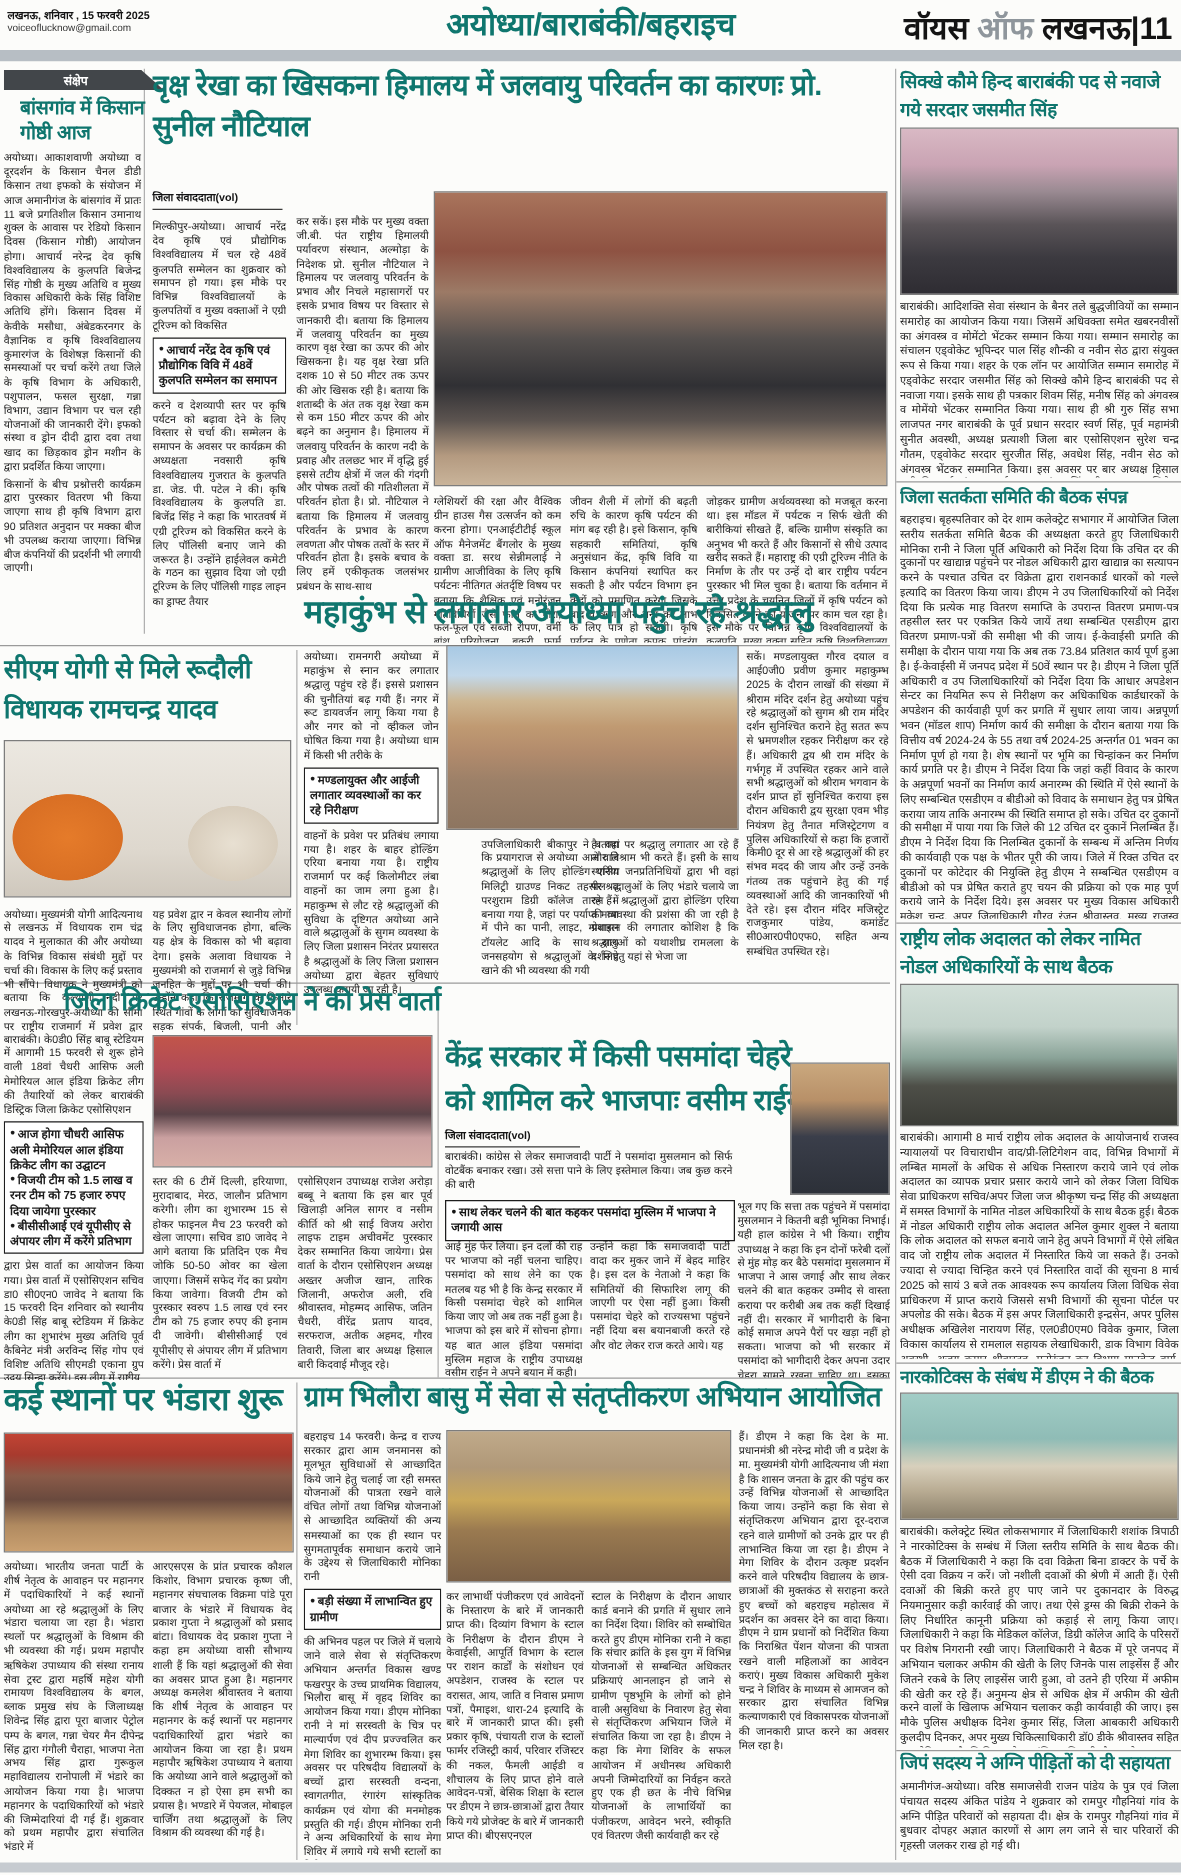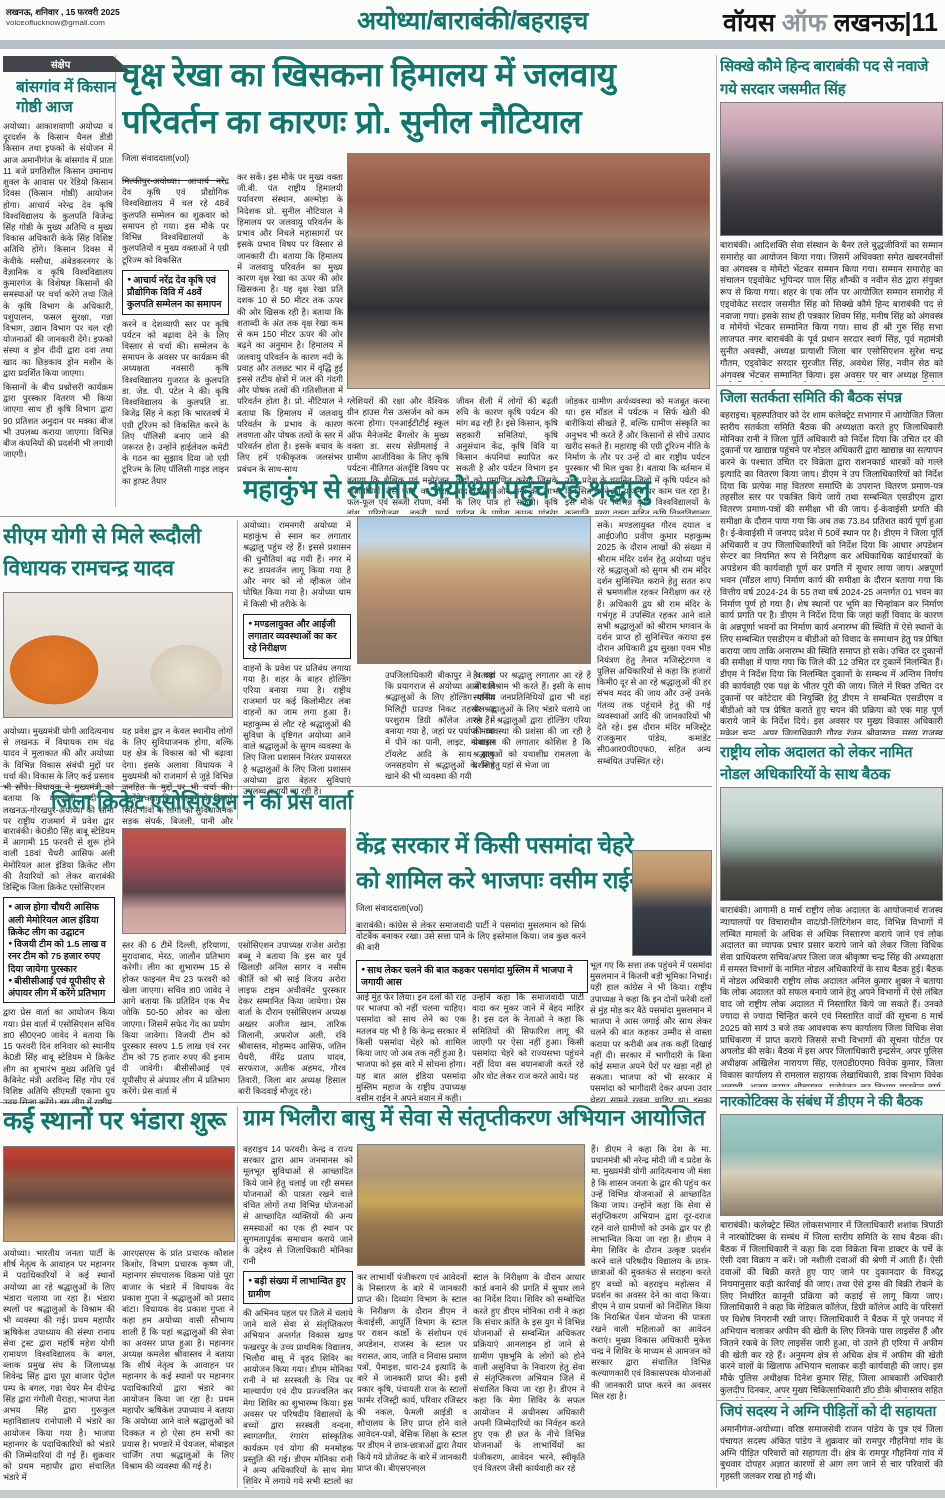--- a/index.html
+++ b/index.html
@@ -6,21 +6,21 @@
   .page{position:relative;width:945px;height:1500px;background:#fcfcfa;overflow:hidden;
         font-family:"Liberation Sans","DejaVu Sans",sans-serif;color:#141414;}
   .abs{position:absolute;}
   .btxt{font-size:8.5px;line-height:1.32;text-align:justify;color:#1b1b1b;overflow:hidden;}
   .btxt p{margin:0 0 3px 0;}
   .rtxt{font-size:8.8px;line-height:1.34;text-align:justify;color:#1b1b1b;overflow:hidden;}
   .hl{font-weight:bold;color:#0f766e;line-height:1.3;overflow:hidden;letter-spacing:-0.2px;}
   .hbox{border:1.4px solid #1d1d1d;padding:3px 4px;font-weight:bold;font-size:9.3px;line-height:1.32;
         margin:4px 0;text-align:left;background:#fff;}
   .hbox .bdot{font-size:7px;vertical-align:2px;margin-right:2px;}
-  .byline{font-size:8.6px;font-weight:normal;border-bottom:1px solid #3a3a3a;padding-bottom:16px;}
+  .byline{font-size:8.6px;font-weight:bold;border-bottom:1px solid #3a3a3a;padding-bottom:3px;}
   .photo{position:absolute;border:1px solid #7d7d7d;box-sizing:border-box;}
   .rule-v{position:absolute;width:1px;background:#b0b0b0;}
   .rule-h{position:absolute;height:1px;background:#9a9a9a;}
   .graybar{position:absolute;background:#b7bec4;}
   .badge{background:#42464a;color:#fff;font-weight:bold;font-size:9.8px;display:flex;align-items:center;
          padding-left:8px;clip-path:polygon(0 0,86% 0,100% 100%,0 100%);}
   .brand2{color:#8f969c;}
   
   .ph-lead{background:linear-gradient(180deg,#a9745c 0%,#8e5242 20%,#9c7a66 34%,#55504e 50%,#303034 66%,#5c5450 78%,#b49a80 90%,#c9b49a 100%);}
   .ph-yogi{background:radial-gradient(ellipse 32% 46% at 22% 62%,#e57b2a 0%,#d96f24 60%,rgba(0,0,0,0) 61%),
@@ -66,21 +66,21 @@
   <div class="rule-h" style="left:717px;top:1400px;width:228px;"></div>
   <div class="graybar" style="left:0;top:1490px;width:945px;height:8px;background:#c6cbd0;"></div>
 
   <div class="abs badge" style="left:3px;top:56px;width:80px;height:16px;padding-left:48px;">संक्षेप</div>
   <div class="abs hl" style="left:16px;top:77px;width:110px;font-size:15.5px;">बांसगांव में किसान गोष्ठी आज</div>
   <div class="abs btxt" style="left:3px;top:121px;width:110px;height:384px;">
     <p>अयोध्या। आकाशवाणी अयोध्या व दूरदर्शन के किसान चैनल डीडी किसान तथा इफको के संयोजन में आज अमानीगंज के बांसगांव में प्रातः 11 बजे प्रगतिशील किसान उमानाथ शुक्ल के आवास पर रेडियो किसान दिवस (किसान गोष्ठी) आयोजन होगा। आचार्य नरेन्द्र देव कृषि विश्वविद्यालय के कुलपति बिजेन्द्र सिंह गोष्ठी के मुख्य अतिथि व मुख्य विकास अधिकारी केके सिंह विशिष्ट अतिथि होंगे। किसान दिवस में केवीके मसौधा, अंबेडकरनगर के वैज्ञानिक व कृषि विश्वविद्यालय कुमारगंज के विशेषज्ञ किसानों की समस्याओं पर चर्चा करेंगे तथा जिले के कृषि विभाग के अधिकारी, पशुपालन, फसल सुरक्षा, गन्ना विभाग, उद्यान विभाग पर चल रही योजनाओं की जानकारी देंगे। इफको संस्था व ड्रोन दीदी द्वारा दवा तथा खाद का छिड़काव ड्रोन मशीन के द्वारा प्रदर्शित किया जाएगा।</p>
     <p>किसानों के बीच प्रश्नोत्तरी कार्यक्रम द्वारा पुरस्कार वितरण भी किया जाएगा साथ ही कृषि विभाग द्वारा 90 प्रतिशत अनुदान पर मक्का बीज भी उपलब्ध कराया जाएगा। विभिन्न बीज कंपनियों की प्रदर्शनी भी लगायी जाएगी।</p>
   </div>
 
-  <div class="abs hl" style="left:122px;top:52px;width:590px;height:96px;font-size:33px;line-height:1.42;">वृक्ष रेखा का खिसकना हिमालय में जलवायु परिवर्तन का कारणः प्रो. सुनील नौटियाल</div>
+  <div class="abs hl" style="left:122px;top:52px;width:590px;height:96px;font-size:23px;line-height:1.42;">वृक्ष रेखा का खिसकना हिमालय में जलवायु परिवर्तन का कारणः प्रो. सुनील नौटियाल</div>
   <div class="abs byline" style="left:122px;top:152px;width:104px;">जिला संवाददाता(vol)</div>
   <div class="photo ph-lead" style="left:347px;top:153px;width:363px;height:236px;"></div>
   <div class="abs btxt" style="left:122px;top:176px;width:107px;height:344px;">
     <p>मिल्कीपुर-अयोध्या। आचार्य नरेंद्र देव कृषि एवं प्रौद्योगिक विश्वविद्यालय में चल रहे 48वें कुलपति सम्मेलन का शुक्रवार को समापन हो गया। इस मौके पर विभिन्न विश्वविद्यालयों के कुलपतियों व मुख्य वक्ताओं ने एग्री टूरिज्म को विकसित</p>
     <div class="hbox"><span class="bdot">●</span><span>आचार्य नरेंद्र देव कृषि एवं प्रौद्योगिक विवि में 48वें कुलपति सम्मेलन का समापन</span></div>
     <p>करने व देशव्यापी स्तर पर कृषि पर्यटन को बढ़ावा देने के लिए विस्तार से चर्चा की। सम्मेलन के समापन के अवसर पर कार्यक्रम की अध्यक्षता नवसारी कृषि विश्वविद्यालय गुजरात के कुलपति डा. जेड. पी. पटेल ने की। कृषि विश्वविद्यालय के कुलपति डा. बिजेंद्र सिंह ने कहा कि भारतवर्ष में एग्री टूरिज्म को विकसित करने के लिए पॉलिसी बनाए जाने की जरूरत है। उन्होंने हाईलेवल कमेटी के गठन का सुझाव दिया जो एग्री टूरिज्म के लिए पॉलिसी गाइड लाइन का ड्राफ्ट तैयार</p>
   </div>
   <div class="abs btxt" style="left:237px;top:172px;width:106px;height:344px;">कर सकें। इस मौके पर मुख्य वक्ता जी.बी. पंत राष्ट्रीय हिमालयी पर्यावरण संस्थान, अल्मोड़ा के निदेशक प्रो. सुनील नौटियाल ने हिमालय पर जलवायु परिवर्तन के प्रभाव और निचले महासागरों पर इसके प्रभाव विषय पर विस्तार से जानकारी दी। बताया कि हिमालय में जलवायु परिवर्तन का मुख्य कारण वृक्ष रेखा का ऊपर की ओर खिसकना है। यह वृक्ष रेखा प्रति दशक 10 से 50 मीटर तक ऊपर की ओर खिसक रही है। बताया कि शताब्दी के अंत तक वृक्ष रेखा कम से कम 150 मीटर ऊपर की ओर बढ़ने का अनुमान है। हिमालय में जलवायु परिवर्तन के कारण नदी के प्रवाह और तलछट भार में वृद्धि हुई इससे तटीय क्षेत्रों में जल की गंदगी और पोषक तत्वों की गतिशीलता में परिवर्तन होता है। प्रो. नौटियाल ने बताया कि हिमालय में जलवायु परिवर्तन के प्रभाव के कारण लवणता और पोषक तत्वों के स्तर में परिवर्तन होता है। इसके बचाव के लिए हमें एकीकृतक जलसंभर प्रबंधन के साथ-साथ</div>
   <div class="abs btxt" style="left:347px;top:396px;width:102px;height:118px;">ग्लेशियरों की रक्षा और वैश्विक ग्रीन हाउस गैस उत्सर्जन को कम करना होगा। एनआईटीटीई स्कूल ऑफ मैनेजमेंट बैंगलोर के मुख्य वक्ता डा. सरथ सेन्नीमलाई ने ग्रामीण आजीविका के लिए कृषि पर्यटनः नीतिगत अंतर्दृष्टि विषय पर बताया कि शैक्षिक एवं मनोरंजन गतिविधियों जैसे फार्म का दौरा, फल-फूल एवं सब्जी रोपण, वर्मी बांश परियोजना, बकरी फार्म पोल्ट्री फार्म, गान पालन, बच्चों के लिए पार्क, नौका विहार बैलगाड़ी की सवारी व ग्रामीण खेल के माध्यम से कृषि पर्यटन को बढ़ावा दिया जा सकता है।</div>
   <div class="abs btxt" style="left:456px;top:396px;width:102px;height:118px;">जीवन शैली में लोगों की बढ़ती रुचि के कारण कृषि पर्यटन की मांग बढ़ रही है। इसे किसान, कृषि सहकारी समितियां, कृषि अनुसंधान केंद्र, कृषि विवि या किसान कंपनियां स्थापित कर सकती है और पर्यटन विभाग इन केंद्रों को प्रमाणित करेगा जिसके बाद वे ऋण और अन्य कर लाभ के लिए पात्र हो सकेंगी। कृषि पर्यटन के प्रणेता कृपक पांडुरंग थावरे ने उत्तर प्रदेश के 18 जिलों में एग्री टूरिज्म को बढ़ावा देने के लिए समझौता ज्ञापन पर किया तो यह भी बताया कि 2003 में एक अनूठी अवधारणा के साथ कृषि पर्यटन की शुरूआत की। उनका उद्देश्य शहरी पर्यटकों को गांवों से</div>

